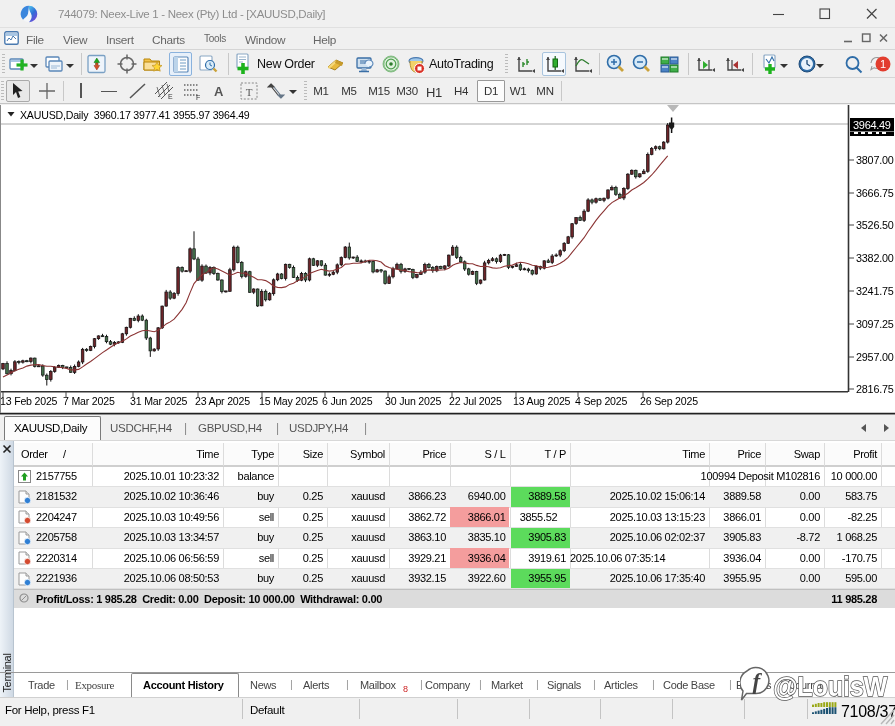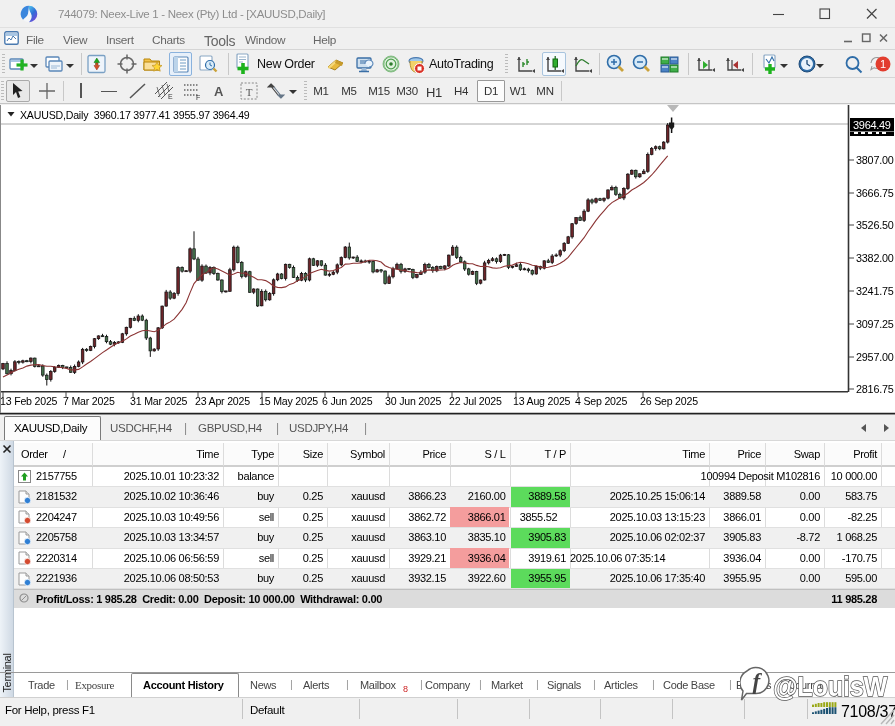--- a/index.html
+++ b/index.html
@@ -21,21 +21,21 @@
 <svg style="position:absolute;left:765px;top:8px;" width="125" height="12" viewBox="0 0 125 12">
       <path d="M8 6.5 h11" stroke="#444" stroke-width="1.1"></path>
       <rect x="55" y="1" width="9.5" height="9.5" fill="none" stroke="#444" stroke-width="1.1"></rect>
       <path d="M102 1 L111.5 10.5 M111.5 1 L102 10.5" stroke="#444" stroke-width="1.2"></path>
     </svg>
 <div style="position:absolute;left:0;top:27px;width:895px;height:1px;background:#e0e0e0;"></div>
 <span style="position:absolute;left:26px;top:33px;font-size:11.8px;color:#666;">File</span>
     <span style="position:absolute;left:63px;top:33px;font-size:11.8px;color:#666;">View</span>
     <span style="position:absolute;left:106px;top:33px;font-size:11.8px;color:#666;">Insert</span>
     <span style="position:absolute;left:152px;top:33px;font-size:11.8px;color:#666;">Charts</span>
-    <span style="position:absolute;left:204px;top:33px;font-size:14px;color:#666;">Tools</span>
+    <span style="position:absolute;left:204px;top:33px;font-size:10px;color:#666;">Tools</span>
     <span style="position:absolute;left:245px;top:33px;font-size:11.8px;color:#666;">Window</span>
     <span style="position:absolute;left:313px;top:33px;font-size:11.8px;color:#666;">Help</span>
     <svg style="position:absolute;left:4px;top:31px;" width="15" height="14" viewBox="0 0 15 14">
       <rect x="0.8" y="0.8" width="13.4" height="12.4" rx="1.5" fill="#fff" stroke="#4a7ab0" stroke-width="1.4"></rect>
       <rect x="2" y="2" width="11" height="3" fill="#a8c6e4"></rect>
       <path d="M3 10 l2-3 2 2 2-4 3 3" stroke="#4a7ab0" stroke-width="1" fill="none"></path>
     </svg>
     <svg style="position:absolute;left:843px;top:33px;" width="48" height="11" viewBox="0 0 48 11">
       <path d="M1 8.5 h8" stroke="#666" stroke-width="1.6"></path>
       <rect x="19.5" y="1" width="7.5" height="7.5" fill="none" stroke="#666" stroke-width="1.4"></rect>
@@ -708,24 +708,24 @@
       <path d="M1 1 h7 l3 3 v9 h-10 z" fill="#fdfdfd" stroke="#999"></path>
       <path d="M8 1 l0 3 3 0" fill="#e8e8e8" stroke="#999"></path>
       <circle cx="9.5" cy="10.5" r="3.2" fill="#2f7fd4" stroke="#fff" stroke-width="0.8"></circle>
     </svg>
     <div style="position:absolute;left:36px;top:490.4px;">2181532</div>
     <div style="position:absolute;left:92px;top:490.4px;width:127px;text-align:right;white-space:nowrap;">2025.10.02 10:36:46</div>
     <div style="position:absolute;left:223px;top:490.4px;width:51px;text-align:right;white-space:nowrap;">buy</div>
     <div style="position:absolute;left:278px;top:490.4px;width:45px;text-align:right;white-space:nowrap;">0.25</div>
     <div style="position:absolute;left:327px;top:490.4px;width:58px;text-align:right;white-space:nowrap;">xauusd</div>
     <div style="position:absolute;left:389px;top:490.4px;width:57px;text-align:right;white-space:nowrap;">3866.23</div>
-    <div style="position:absolute;left:450px;top:490.4px;width:55.5px;text-align:right;white-space:nowrap;">2160.00</div>
+    <div style="position:absolute;left:450px;top:490.4px;width:55.5px;text-align:right;white-space:nowrap;">6940.00</div>
     <div style="position:absolute;left:511px;top:486.9px;width:59px;height:19.9px;background:#5cdb5c;"></div>
     <div style="position:absolute;left:511px;top:490.4px;width:55px;text-align:right;white-space:nowrap;">3889.58</div>
-    <div style="position:absolute;left:570px;top:490.4px;width:135px;text-align:right;white-space:nowrap;">2025.10.25 15:06:14</div>
+    <div style="position:absolute;left:570px;top:490.4px;width:135px;text-align:right;white-space:nowrap;">2025.10.02 15:06:14</div>
     <div style="position:absolute;left:709px;top:490.4px;width:52px;text-align:right;white-space:nowrap;">3889.58</div>
     <div style="position:absolute;left:765px;top:490.4px;width:55px;text-align:right;white-space:nowrap;">0.00</div>
     <div style="position:absolute;left:824px;top:490.4px;width:53px;text-align:right;white-space:nowrap;">583.75</div>
     <div style="position:absolute;left:14px;top:527.2px;width:881px;height:1px;background:#e0e0e0;"></div>
     <svg style="position:absolute;left:18px;top:510.3px;" width="13" height="14" viewBox="0 0 13 14">
       <path d="M1 1 h7 l3 3 v9 h-10 z" fill="#fdfdfd" stroke="#999"></path>
       <path d="M8 1 l0 3 3 0" fill="#e8e8e8" stroke="#999"></path>
       <circle cx="9.5" cy="10.5" r="3.2" fill="#d44a2f" stroke="#fff" stroke-width="0.8"></circle>
     </svg>
     <div style="position:absolute;left:36px;top:510.8px;">2204247</div>

